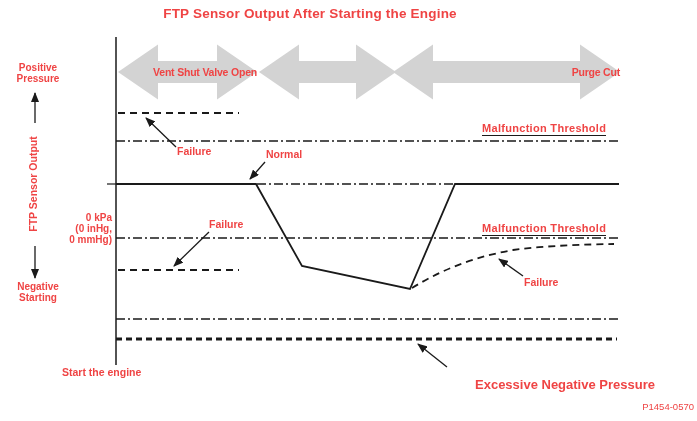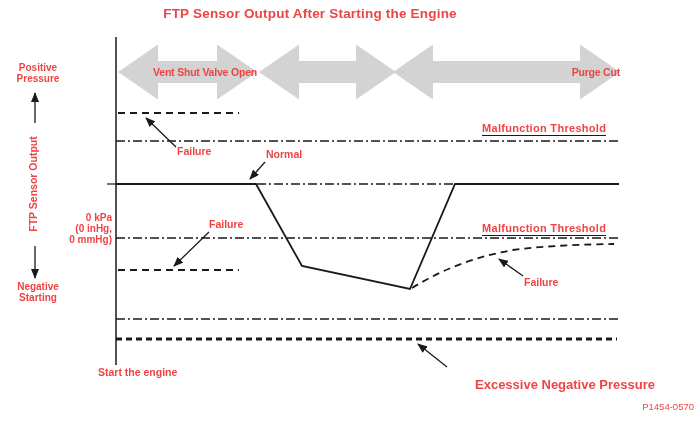--- a/index.html
+++ b/index.html
@@ -8,21 +8,21 @@
     font-family:"Liberation Sans", sans-serif;color:#ef4444;overflow:hidden;
   }
   .stage svg{position:absolute;left:0;top:0;}
   .lbl{position:absolute;font-weight:bold;white-space:pre-line;line-height:1.12;}
   .title{top:6px;left:0;width:620px;text-align:center;font-size:13.5px;letter-spacing:0.2px;}
   .pos-label{top:62px;left:2px;width:72px;text-align:center;font-size:10px;}
   .neg-label{top:281px;left:2px;width:72px;text-align:center;font-size:10px;}
   .axis-label{top:184px;left:34px;transform:translate(-50%,-50%) rotate(-90deg);
     font-size:10.5px;white-space:nowrap;}
   .zero-label{top:164px;left:38px;width:74px;text-align:right;font-size:10px;line-height:11px;margin-top:48px;}
-  .start-label{top:367px;left:62px;font-size:10.5px;margin-left:36px;}
+  .start-label{top:367px;left:62px;font-size:10.5px;}
   .mal-upper{top:122px;left:482px;font-size:11px;letter-spacing:0.3px;
     border-bottom:1.5px solid #1a1a1a;padding-bottom:1px;}
   .mal-lower{top:222px;left:482px;font-size:11px;letter-spacing:0.3px;
     border-bottom:1.5px solid #1a1a1a;padding-bottom:1px;}
   .ex-threshold{top:303px;left:131px;font-size:10.5px;letter-spacing:0.2px;}
   .failure-top{top:146px;left:177px;font-size:10.5px;}
   .normal-lbl{top:149px;left:266px;font-size:10.5px;}
   .failure-mid{top:219px;left:209px;font-size:10.5px;}
   .failure-right{top:277px;left:524px;font-size:10.5px;}
   .ex-bottom{top:378px;left:447px;font-size:13px;padding-left:28px;}

